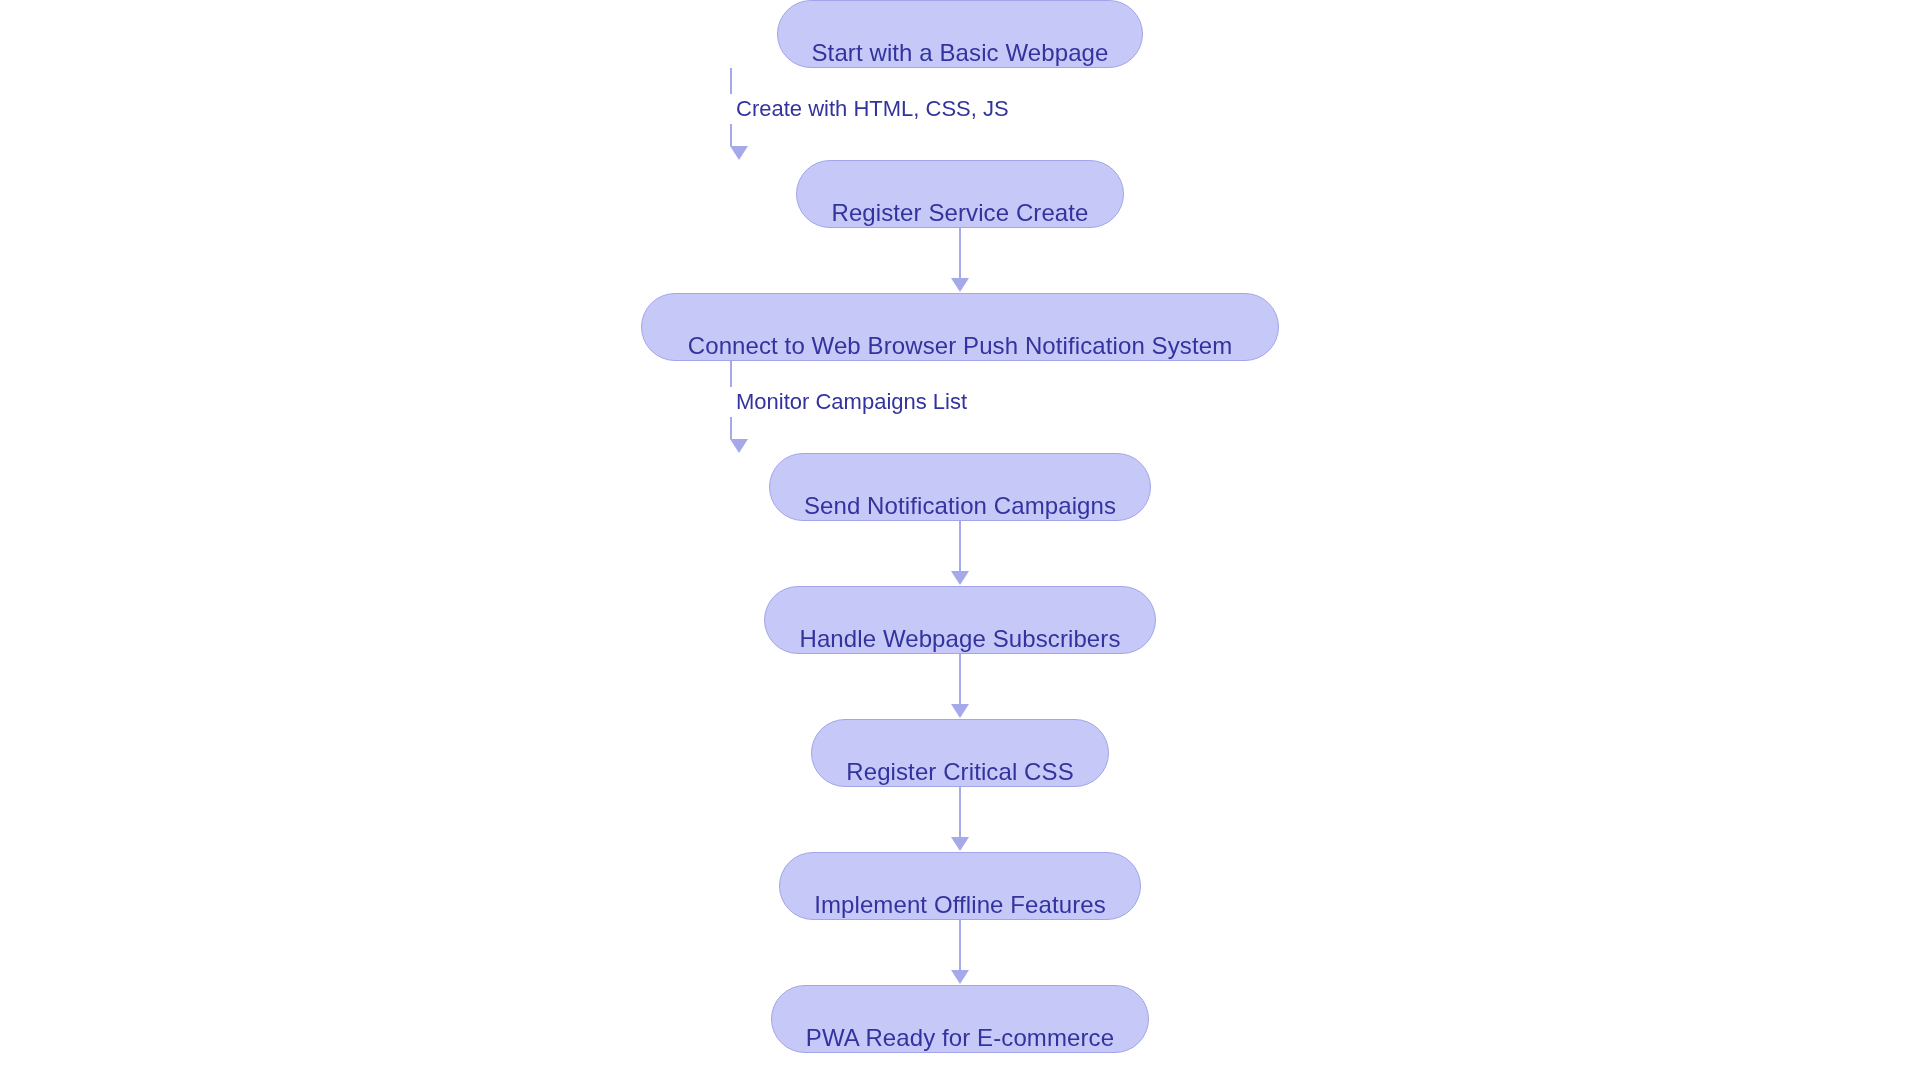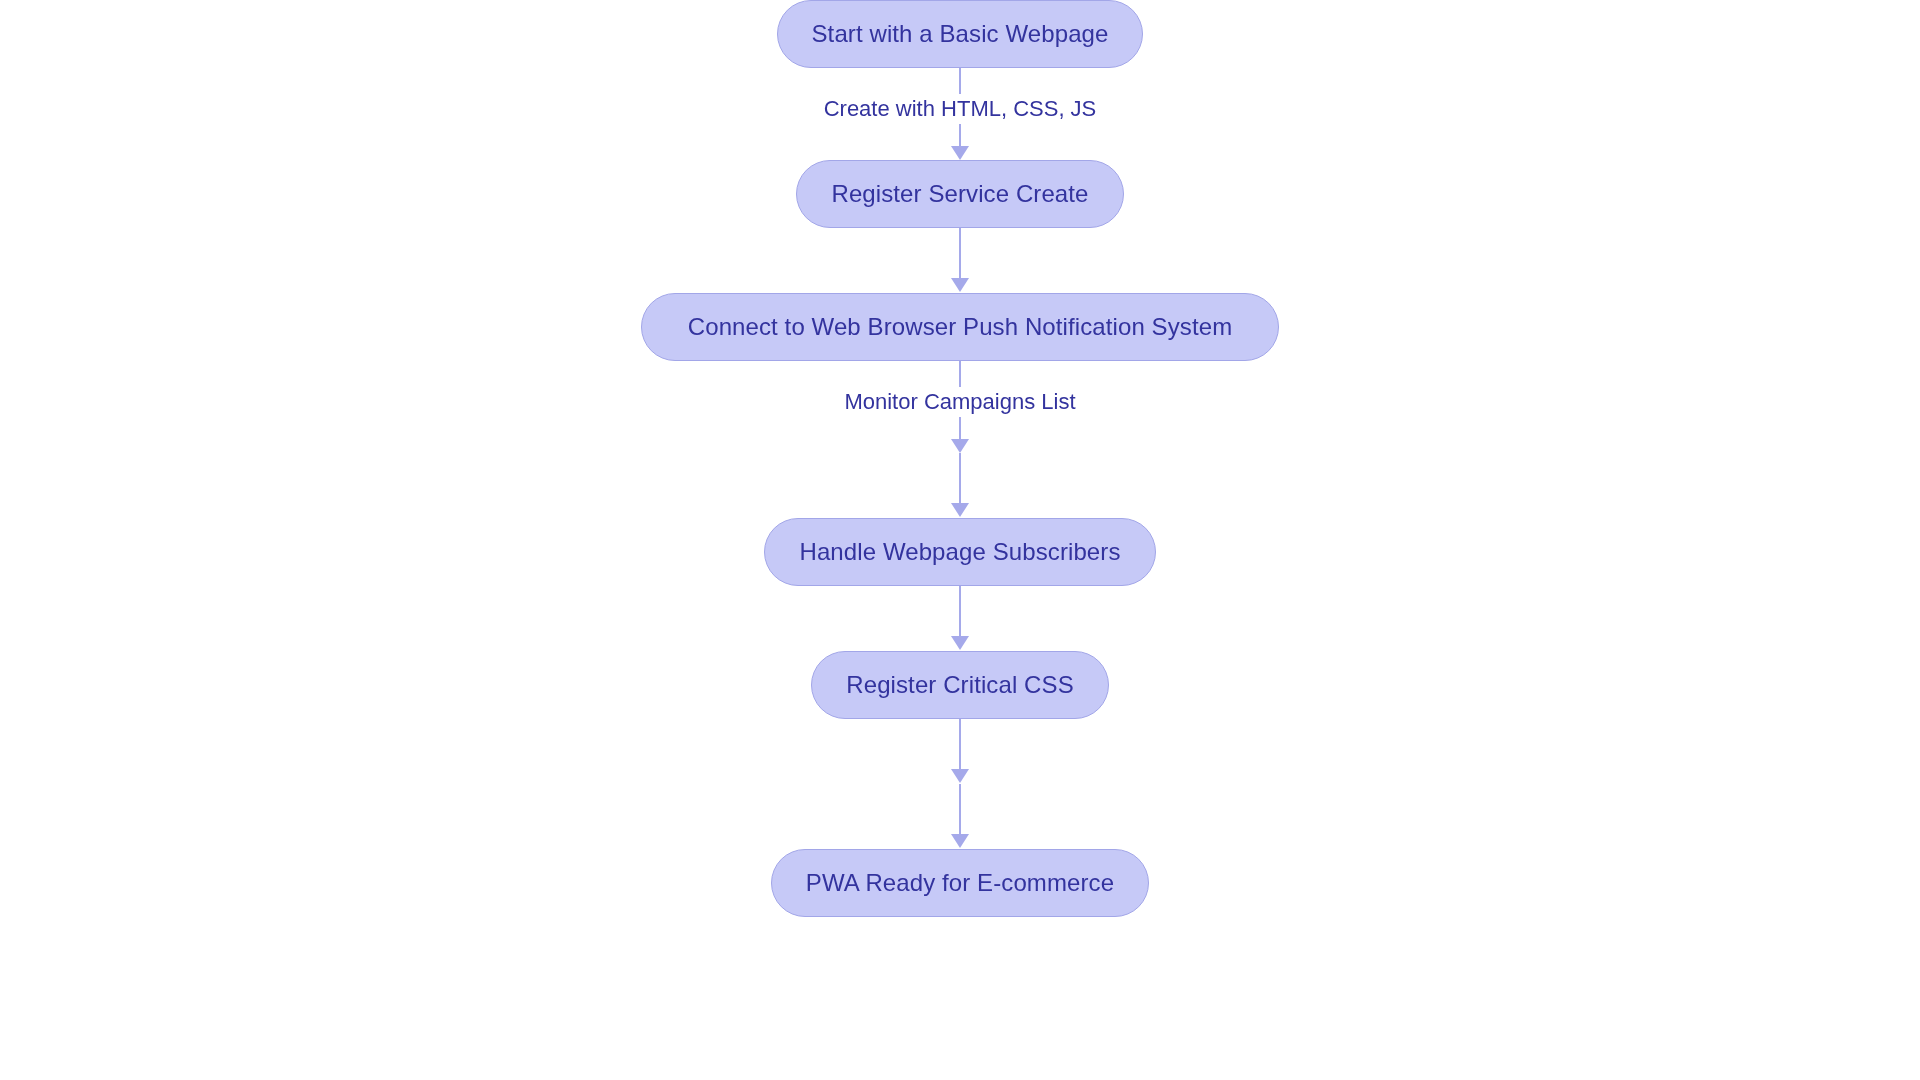--- a/index.html
+++ b/index.html
@@ -34,21 +34,21 @@
     box-sizing: border-box;
     background: #c6c9f7;
     border: 1.3px solid #a2a6e8;
     border-radius: 200px;
     color: #33339e;
     font-family: "Liberation Sans", sans-serif;
     font-size: 24px;
     font-weight: 400;
     letter-spacing: 0.1px;
     display: flex;
-    align-items: center;
+    align-items: flex-end;
     justify-content: center;
     white-space: nowrap;
     text-align: center;
     padding: 0 34px;
     height: 68px;
     position: relative;
     z-index: 2;
   }
   .node-n1   { height: 68px; }
   .node-wide { padding: 0 46px; }
@@ -81,21 +81,21 @@
     border-top: 14px solid #a5a9ea;
     display: block;
   }
 
   .edge-label-wrap {
     position: relative;
     width: 460px;
     height: 92px;
     display: flex;
     flex-direction: column;
-    align-items: center;
+    align-items: flex-start;
   }
   .edge-label-wrap .seg-top { height: 26px; width: 2.2px; background: #a5a9ea; }
   .edge-label-wrap .seg-bottom { height: 22px; width: 2.2px; background: #a5a9ea; }
   .edge-label-text {
     font-family: "Liberation Sans", sans-serif;
     font-size: 22px;
     color: #33339e;
     background: #ffffff;
     line-height: 30px;
     padding: 0 6px;
@@ -138,20 +138,23 @@
 
     <div class="edge edge-label">
       <div class="edge-label-wrap">
         <span class="seg-top"></span>
         <span class="edge-label-text">Monitor Campaigns List</span>
         <span class="seg-bottom"></span>
         <span class="edge-arrow"></span>
       </div>
     </div>
 
+    <div class="node">
+      <span>Send Notification Campaigns</span>
+    </div>
 
     <div class="edge edge-plain">
       <span class="edge-line"></span>
       <span class="edge-arrow"></span>
     </div>
 
     <div class="node">
       <span>Handle Webpage Subscribers</span>
     </div>
 
@@ -162,20 +165,23 @@
 
     <div class="node">
       <span>Register Critical CSS</span>
     </div>
 
     <div class="edge edge-plain">
       <span class="edge-line"></span>
       <span class="edge-arrow"></span>
     </div>
 
+    <div class="node">
+      <span>Implement Offline Features</span>
+    </div>
 
     <div class="edge edge-plain">
       <span class="edge-line"></span>
       <span class="edge-arrow"></span>
     </div>
 
     <div class="node">
       <span>PWA Ready for E-commerce</span>
     </div>
 

